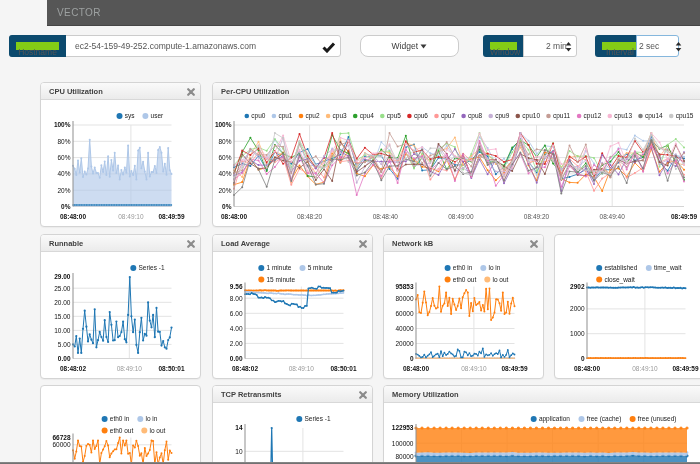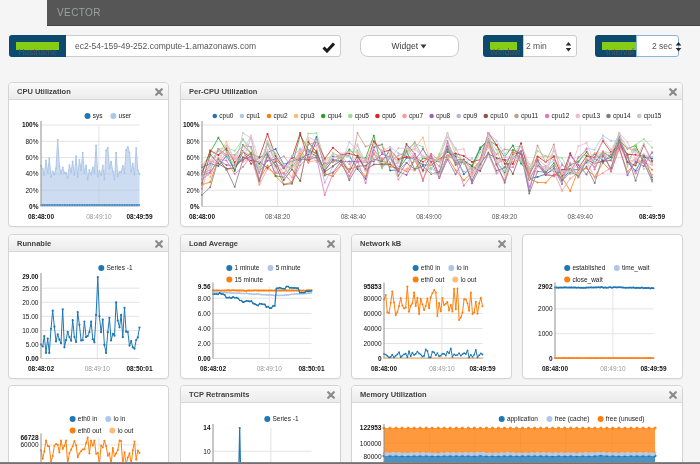--- a/index.html
+++ b/index.html
@@ -1,21 +1,21 @@
 <!DOCTYPE html>
 <html><head><meta charset="utf-8"><style>
 * { margin:0; padding:0; box-sizing:border-box; }
 html,body { width:700px; height:464px; overflow:hidden; background:#f5f5f5;
   font-family:"Liberation Sans", sans-serif; }
 #navbar { position:absolute; left:0; top:0; width:700px; height:26px; background:#565656;
   border-bottom:1px solid #454545;margin-left:47px; }
 #brand { position:absolute; left:10px; top:0; line-height:26px; color:#9da1a1;
   font-size:10px; letter-spacing:0.4px; }
 .panel { position:absolute; background:#fff; border:1px solid #d4d4d4; border-radius:4px;
-  box-shadow:0 1px 1px rgba(0,0,0,0.04); }
+  box-shadow:0 1px 1px rgba(0,0,0,0.04);margin-left:32px; }
 .phead { position:absolute; left:0; top:0; right:0; height:17px;
   background:linear-gradient(#fafafa,#ebebeb); border-bottom:1px solid #d8d8d8;
   border-radius:3px 3px 0 0; }
 .ptitle { position:absolute; left:8px; top:2px; font-size:7.5px; font-weight:bold; color:#404040; line-height:13px; }
 .pclose { position:absolute; right:5px; top:5px; }
 .addon { position:absolute; background:#84cc16; border:7px solid #0c4a6e; color:#555;
   font-size:8.5px; text-align:center; }
 .tbox { position:absolute; background:#fff; border:1px solid #ccc; color:#555; font-size:8.5px; }
 </style></head>
 <body>
@@ -28,28 +28,28 @@
 <div style="position:absolute;left:75px;top:35px;height:22px;line-height:22px;font-size:8.5px;color:#555">ec2-54-159-49-252.compute-1.amazonaws.com</div>
 <svg style="position:absolute;left:322px;top:41px" width="14" height="12">
     <path d="M1.5 6.5 L5 10 L12 2.5" fill="none" stroke="#1a1a1a" stroke-width="3"></path>
   </svg>
 
 <div class="tbox" style="left:360px;top:35px;width:99px;height:22px;border-radius:8px;text-align:center;line-height:20px;color:#3a3a3a">Widget&nbsp;<svg width="7" height="5" style="display:inline-block">
       <path d="M0.5 0.5 L6.5 0.5 L3.5 4.5 Z" fill="#3a3a3a"></path>
     </svg></div>
 
 <div class="addon" style="left:483px;top:35px;width:41px;height:22px;line-height:20px;border-radius:3px 0 0 3px">Window</div>
-<div class="tbox" style="left:523px;top:35px;width:54px;height:22px;line-height:20px;border-radius:0 3px 3px 0;padding-left:2px">2 min</div>
+<div class="tbox" style="left:523px;top:35px;width:54px;height:22px;line-height:20px;border-radius:0 3px 3px 0;padding-left:22px">2 min</div>
 <svg style="position:absolute;left:565px;top:42px" width="7" height="10">
     <path d="M3.5 0 L6.3 3.6 L0.7 3.6 Z" fill="#2a2a2a"></path>
     <path d="M3.5 9.5 L6.3 5.9 L0.7 5.9 Z" fill="#2a2a2a"></path>
   </svg>
 
 <div class="addon" style="left:595px;top:35px;width:50px;height:22px;line-height:20px;border-radius:3px 0 0 3px">Interval</div>
-<div class="tbox" style="left:636px;top:35px;width:43px;height:22px;line-height:20px;border-radius:0 3px 3px 0;padding-left:15px;border-color:#85b7dd">2 sec</div>
+<div class="tbox" style="left:636px;top:35px;width:43px;height:22px;line-height:20px;border-radius:0 3px 3px 0;padding-left:2px;border-color:#85b7dd">2 sec</div>
 <svg style="position:absolute;left:675px;top:42px" width="7" height="10">
     <path d="M3.5 0 L6.3 3.6 L0.7 3.6 Z" fill="#2a2a2a"></path>
     <path d="M3.5 9.5 L6.3 5.9 L0.7 5.9 Z" fill="#2a2a2a"></path>
   </svg>
 
 <div class="panel" style="left:8px;top:82px;width:161px;height:145px">
 <div class="phead">
       <span class="ptitle">CPU Utilization</span>
       <svg class="pclose" width="8" height="8" viewBox="0 0 8 8">
         <path d="M1.2 1.2 L6.8 6.8 M6.8 1.2 L1.2 6.8" stroke="#8b8b8b" stroke-width="2.2" stroke-linecap="round" fill="none"></path>

